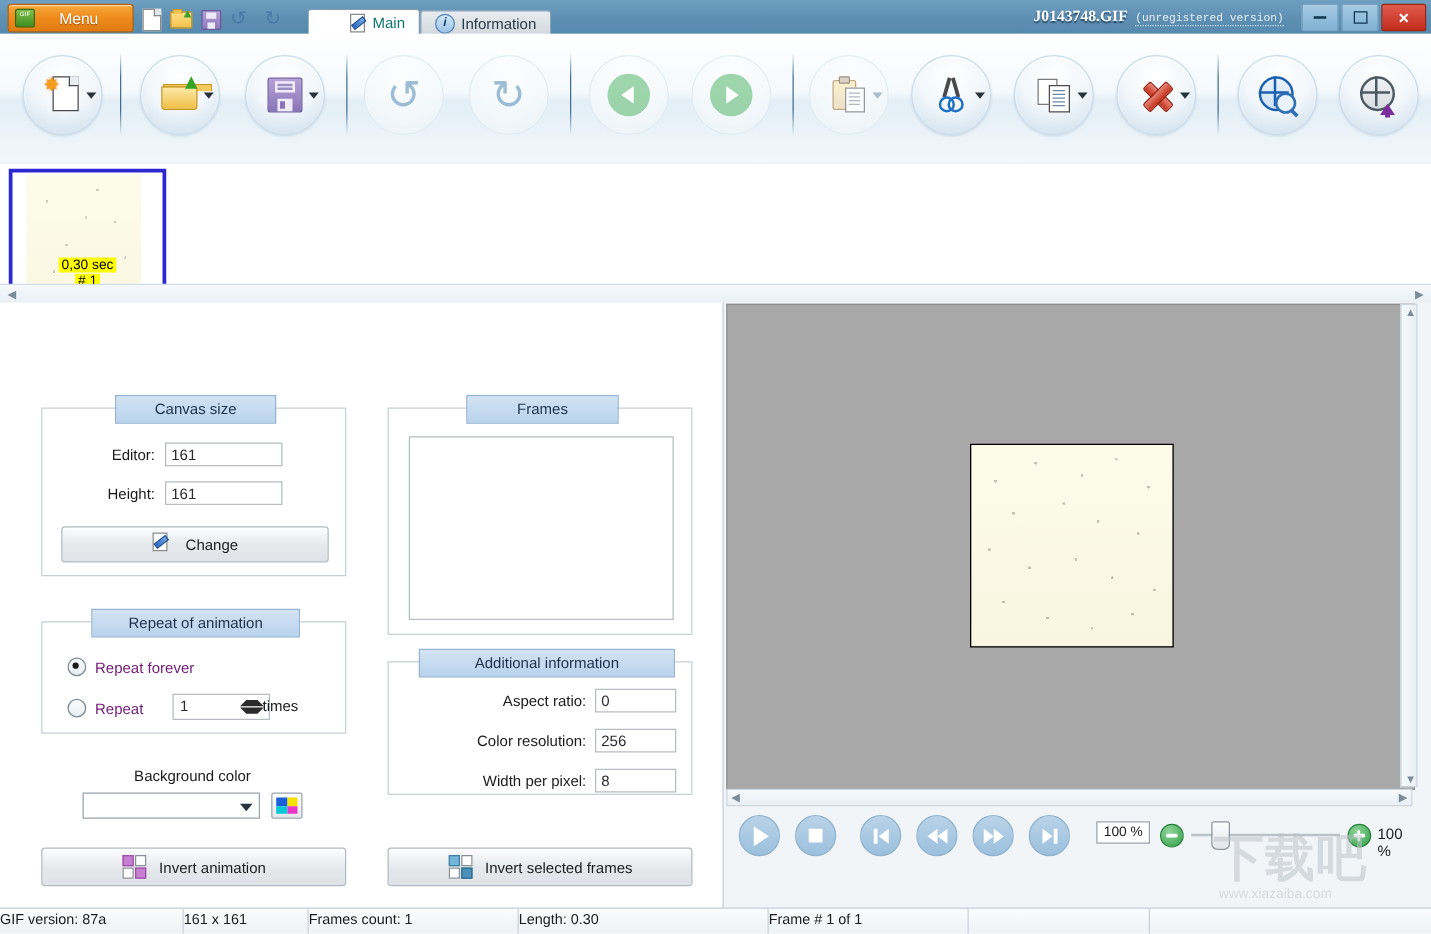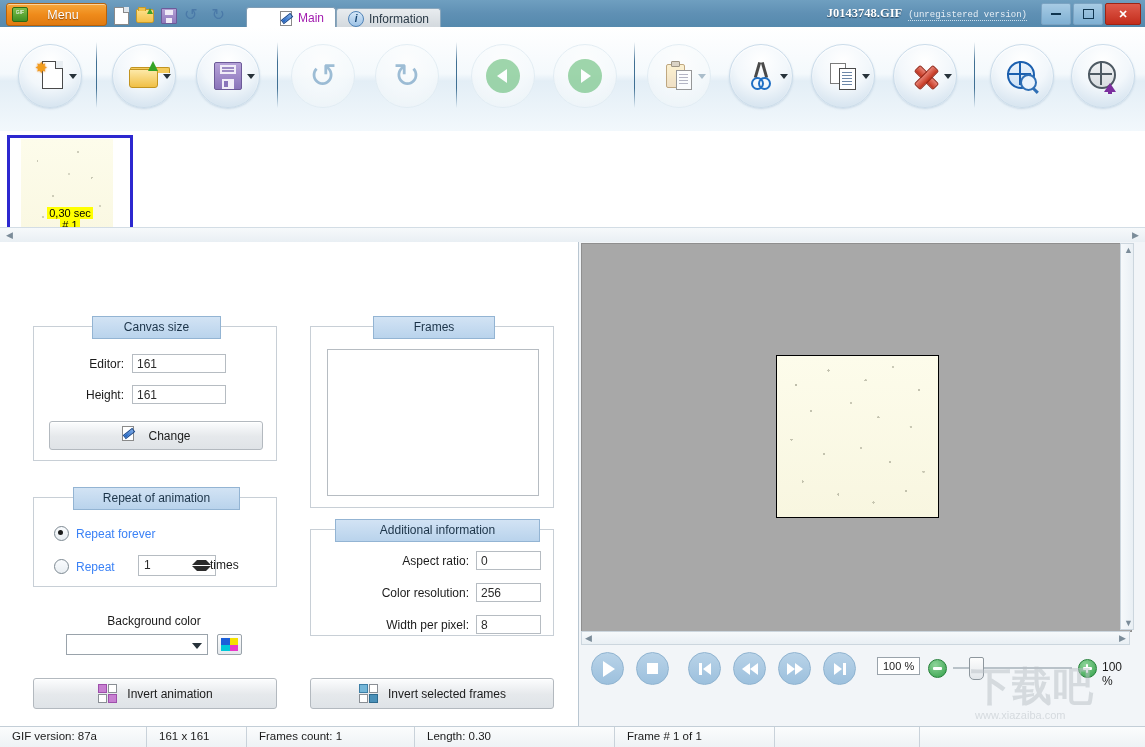--- a/index.html
+++ b/index.html
@@ -46,21 +46,21 @@
     background:linear-gradient(#b39fd4,#8f79bd);border:1px solid #6d5a99;}
   .disk-ico:before{content:"";position:absolute;left:3px;top:1px;width:8px;height:5px;background:#efeaf7;}
   .disk-ico:after{content:"";position:absolute;left:4px;bottom:0px;width:6px;height:5px;background:#efeaf7;}
   .undo-ico,.redo-ico{position:absolute;left:0;top:2px;width:17px;height:13px;
     font-size:16px;color:#4a79a8;line-height:12px;font-family:"DejaVu Sans",sans-serif;}
   .redo-ico{transform:scaleX(-1);}
 
   .topTabs{position:absolute;left:246px;top:8px;display:flex;align-items:flex-end;height:20px;}
   .ttab{height:19px;display:flex;align-items:center;gap:5px;padding:0 11px;
     border:1px solid #8aa7bd;border-bottom:none;border-radius:3px 3px 0 0;font-size:12px;cursor:pointer;}
-  .ttab.act{background:#ffffff;color:#a21caf;height:20px;border-color:#7e9cb4;padding-left:32px;}
+  .ttab.act{background:#ffffff;color:#0f766e;height:20px;border-color:#7e9cb4;padding-left:32px;}
   .ttab.ina{background:linear-gradient(#e8ecef,#d2d8dd);color:#2a3a47;}
   .pencil-ico{width:14px;height:14px;position:relative;}
   .pencil-ico:before{content:"";position:absolute;left:1px;top:0;width:10px;height:13px;background:#fff;border:1px solid #8a8a8a;}
   .pencil-ico:after{content:"";position:absolute;left:2px;top:5px;width:10px;height:3px;
     background:linear-gradient(90deg,#1d64c6,#79a9e8);transform:rotate(-38deg);border:1px solid #17488f;}
   .info-ico{width:14px;height:14px;border-radius:50%;background:linear-gradient(#d5e7f8,#9cc2e6);
     border:1px solid #4f83b7;color:#15436f;font-size:10px;font-weight:bold;text-align:center;line-height:13px;font-style:italic;}
 
   .doctitle{position:absolute;right:118px;top:6px;display:flex;align-items:baseline;gap:6px;}
   .doctitle .fname{font-size:12.5px;font-weight:bold;color:#ffffff;font-family:"Liberation Serif",serif;
@@ -196,21 +196,21 @@
     background:linear-gradient(#d2e3f4,#b9d3ec);border:1px solid #93b4d3;color:#1b3348;font-size:12px;}
 
   .fldlbl{position:absolute;font-size:12px;color:#1b1b1b;text-align:right;}
   .fld{position:absolute;height:19px;border:1px solid #b6bcc2;background:#fff;
     font-size:12px;color:#2b2b2b;padding:0 4px;line-height:19px;box-sizing:border-box;}
 
   .btn3d{position:absolute;border:1px solid #b3b9bf;border-radius:3px;
     background:linear-gradient(#fcfdfe,#e6e9ec 52%,#dfe3e7);box-shadow:inset 0 1px 0 #fff;
     display:flex;align-items:center;justify-content:center;gap:8px;font-size:12px;color:#1c1c1c;cursor:pointer;}
 
-  .radio{position:absolute;font-size:12px;color:#3b82f6;display:flex;align-items:center;gap:7px;cursor:pointer;}
+  .radio{position:absolute;font-size:12px;color:#701a75;display:flex;align-items:center;gap:7px;cursor:pointer;}
   .radio .dot{width:13px;height:13px;border-radius:50%;border:1px solid #7d8992;
     background:linear-gradient(#fafcfe,#e9eef2);position:relative;}
   .radio.on .dot:after{content:"";position:absolute;left:3px;top:3px;width:5px;height:5px;border-radius:50%;background:#1b1b1b;}
 
   .spin{position:absolute;width:78px;height:21px;border:1px solid #b6bcc2;background:#fff;box-sizing:border-box;}
   .spin .v{position:absolute;left:5px;top:2px;font-size:12px;color:#2b2b2b;}
   .spin .ar{position:absolute;right:4px;width:9px;height:0;}
   .spin .up{top:4px;border-left:5px solid transparent;border-right:5px solid transparent;border-bottom:5px solid #2b2b2b;}
   .spin .dn{bottom:4px;border-left:5px solid transparent;border-right:5px solid transparent;border-top:5px solid #2b2b2b;}
 
@@ -278,21 +278,21 @@
   .zcirc:before{content:"";position:absolute;left:3.5px;top:7px;width:9px;height:2.6px;background:#fff;border-radius:1px;}
   .zcirc.plus:after{content:"";position:absolute;left:6.7px;top:3.7px;width:2.6px;height:9px;background:#fff;border-radius:1px;}
   .ztrack{position:absolute;height:2px;background:#b9c2c9;}
   .zthumb{position:absolute;width:13px;height:21px;background:linear-gradient(#fdfdfd,#e2e6ea);
     border:1px solid #8e979e;border-radius:2px 2px 5px 5px;cursor:pointer;}
   .ztxt{position:absolute;font-size:12px;color:#1b1b1b;}
 
   
   .status{position:absolute;left:0;bottom:0;width:1145px;height:20px;
     background:linear-gradient(#fbfcfd,#eef2f5);border-top:1px solid #c3ced7;display:flex;}
-  .stcell{height:20px;line-height:19px;font-size:11.5px;color:#1b1b1b;padding-left:12px;
+  .stcell{height:20px;line-height:19px;font-size:11.5px;color:#1b1b1b;padding-left:0;
     border-right:1px solid #c9d2da;box-sizing:border-box;overflow:hidden;white-space:nowrap;}
 
   .wm{position:absolute;right:4px;bottom:6px;width:170px;height:62px;opacity:.5;pointer-events:none;}
   .wm .big{position:absolute;left:0;top:0;font-size:40px;font-weight:bold;color:#b9c0c6;
     font-family:"DejaVu Sans",sans-serif;letter-spacing:1px;}
   .wm .sm{position:absolute;left:4px;bottom:0;font-size:11px;color:#b9c0c6;font-family:"Liberation Sans",sans-serif;}
 </style>
 </head>
 <body>
 

